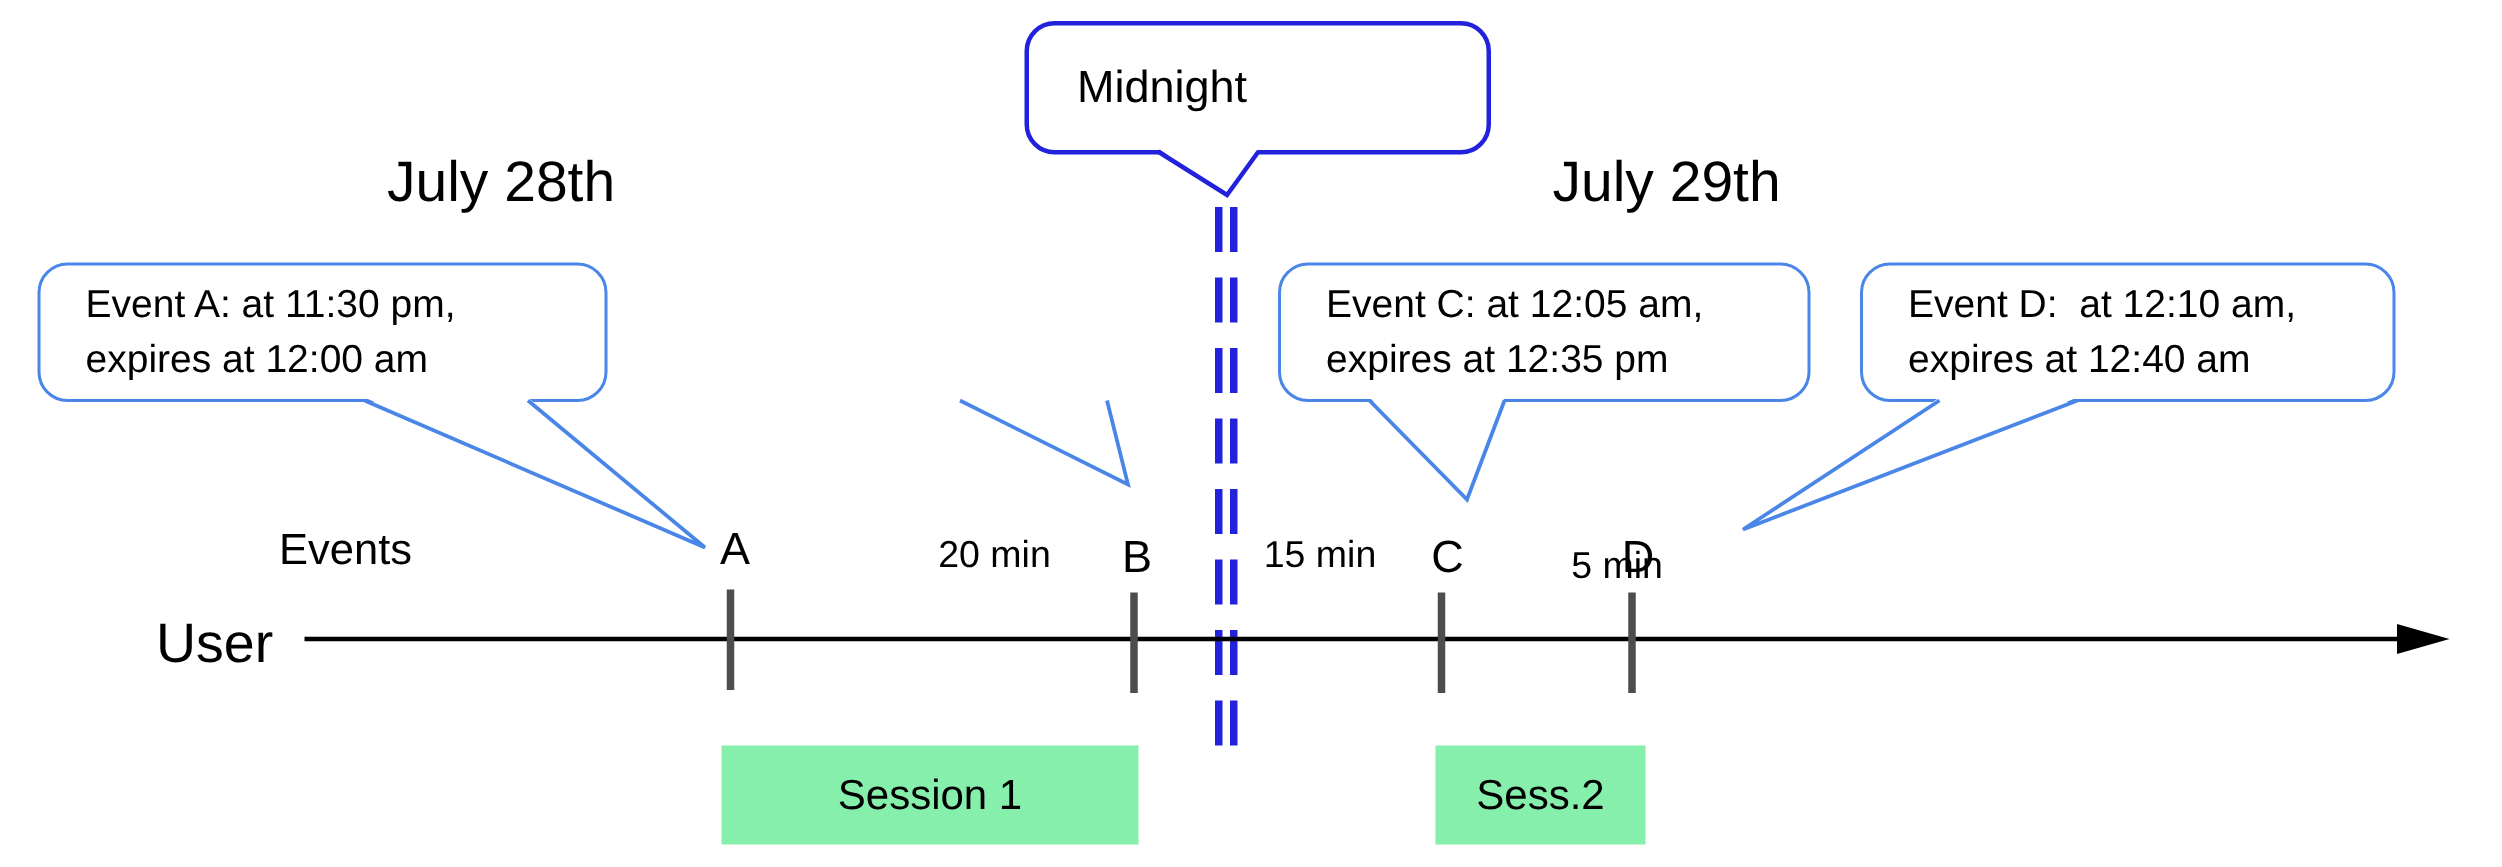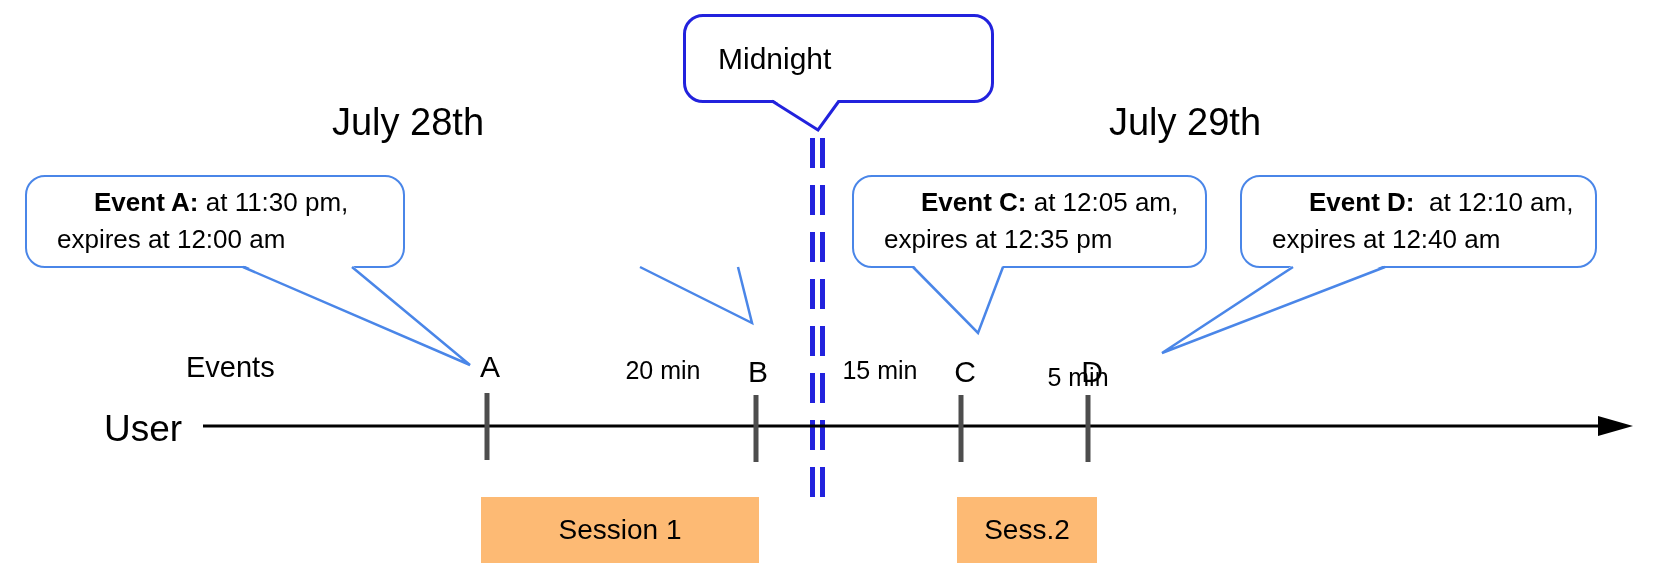--- a/index.html
+++ b/index.html
@@ -1,39 +1,39 @@
 <!DOCTYPE html>
 <html><head>
 <meta charset="utf-8">
 <style>
   html,body{margin:0;padding:0;background:#fff;}
   #canvas{
     position:relative;width:1668px;height:578px;background:#ffffff;overflow:hidden;
     font-family:"Liberation Sans","DejaVu Sans",sans-serif;color:#000;
   }
   .abs{position:absolute;}
-  .date-title{font-size:38px;width:300px;text-align:center;top:101px;}
+  .date-title{font-size:38px;width:300px;text-align:left;top:101px;}
   .callout{
     position:absolute;top:175px;height:93px;background:#fff;
     border:2.5px solid #4a86e8;border-radius:20px;box-sizing:border-box;
     padding:7px 10px 0 30px;font-size:26px;line-height:37px;z-index:1;
   }
-  .callout .b{font-weight:bold;margin-left:37px;}
+  .callout .b{font-weight:normal;}
   .midnight-bubble{
     position:absolute;left:683px;top:14px;width:311px;height:89px;
     border:3px solid #2222dd;border-radius:20px;box-sizing:border-box;
     background:#fff;font-size:30px;display:flex;align-items:center;
     padding-left:32px;z-index:1;
   }
   .svg-layer{position:absolute;left:0;top:0;z-index:2;pointer-events:none;}
   .axis-label{position:absolute;font-size:29px;}
   .tick-label{position:absolute;width:44px;text-align:center;font-size:30px;z-index:3;}
   .interval-label{position:absolute;width:120px;text-align:center;font-size:25px;z-index:3;}
   .session-box{
-    position:absolute;top:497px;height:66px;background:#fdba74;
+    position:absolute;top:497px;height:66px;background:#86efac;
     display:flex;align-items:center;justify-content:center;font-size:28px;z-index:1;
   }
 </style>
 </head>
 <body>
 
 <div id="canvas">
 
   <div class="abs date-title" style="left:258px;">July 28th</div>
   <div class="abs date-title" style="left:1035px;">July 29th</div>

